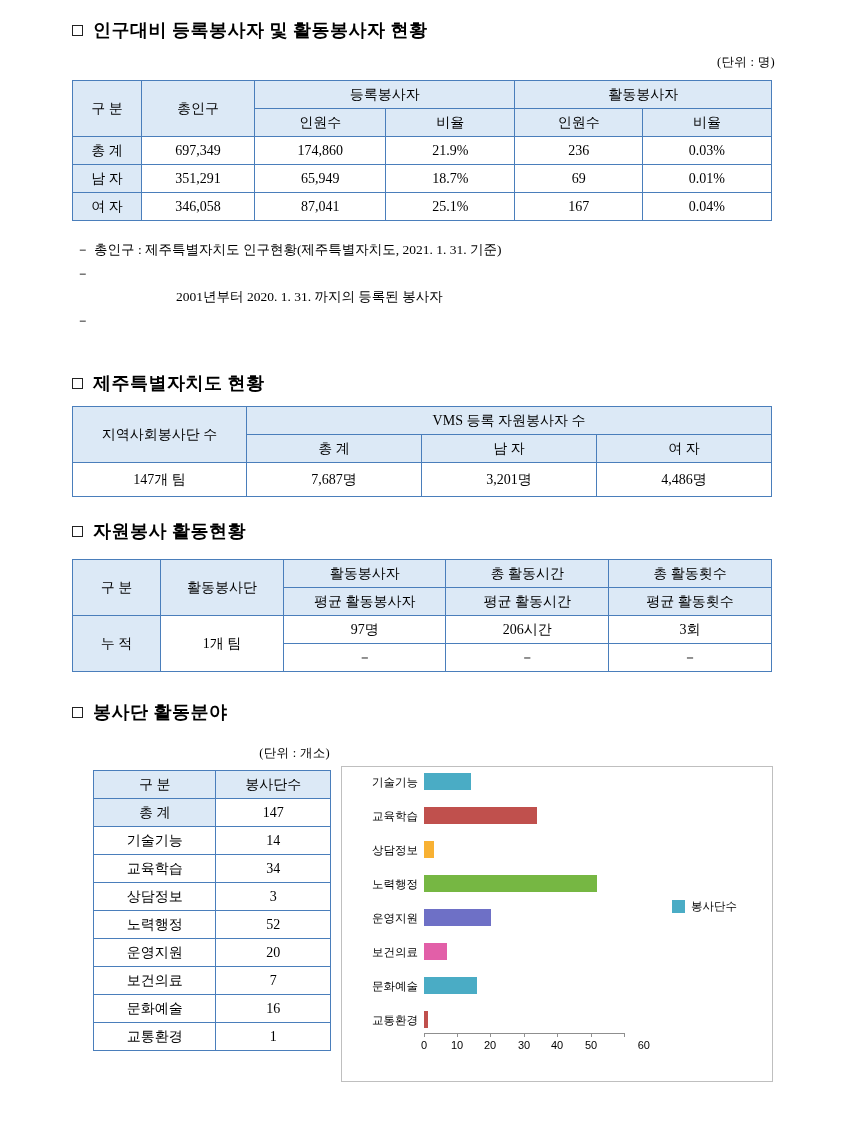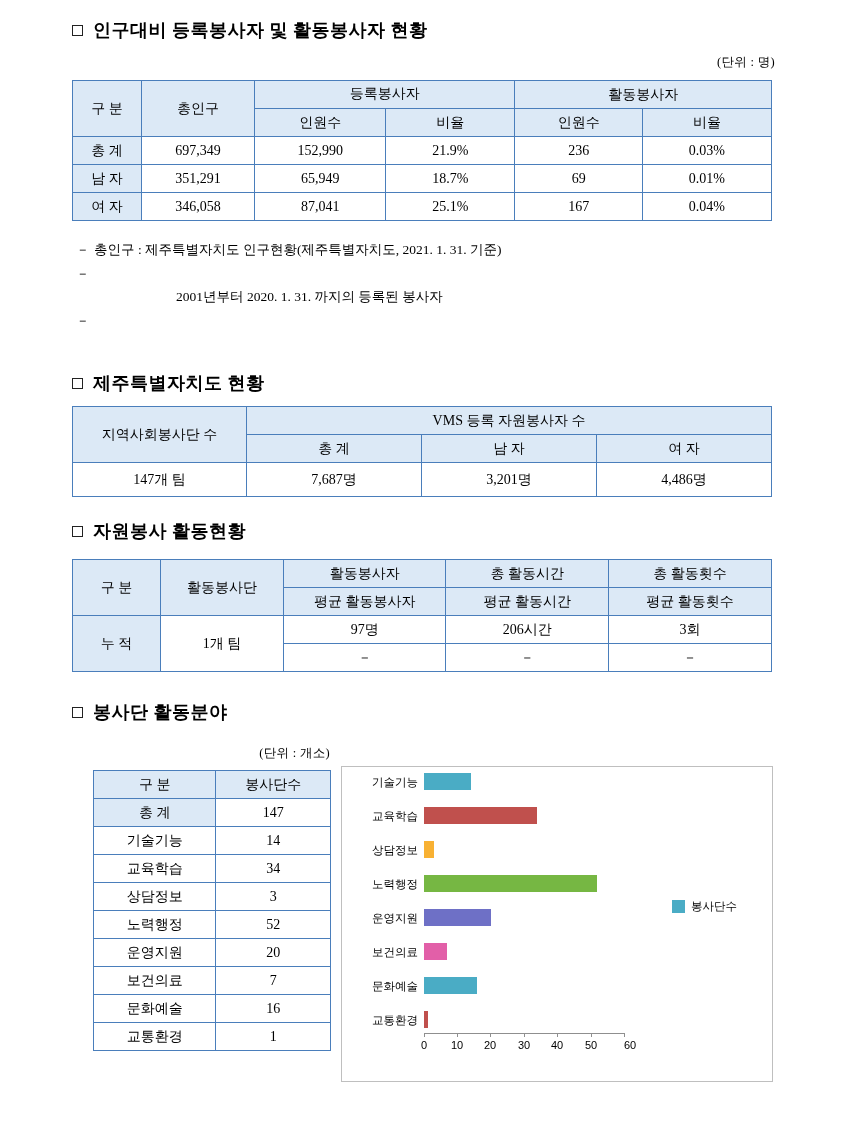--- a/index.html
+++ b/index.html
@@ -126,33 +126,33 @@
     </div>
   </div>
 
   <div class="abs unit" style="left:560px; top:54px; width:215px;">(단위 : 명)</div>
 
   <table class="grid abs" style="left:72px; top:80px; width:700px;">
     <tbody>
         <tr>
       <th rowspan="2" style="width:64px;">구 분</th>
       <th rowspan="2" style="width:110px;">총인구</th>
-      <th colspan="2" style="width:263px;font-family:Liberation Mono, monospace;">등록봉사자</th>
+      <th colspan="2" style="width:263px;">등록봉사자</th>
       <th colspan="2" style="width:263px;">활동봉사자</th>
     </tr>
     <tr>
       <th style="width:132px;">인원수</th>
       <th style="width:131px;">비율</th>
       <th style="width:132px;">인원수</th>
       <th style="width:131px;">비율</th>
     </tr>
     <tr>
       <th>총 계</th>
       <td>697,349</td>
-      <td>152,990</td>
+      <td>174,860</td>
       <td>21.9%</td>
       <td>236</td>
       <td>0.03%</td>
     </tr>
     <tr>
       <th>남 자</th>
       <td>351,291</td>
       <td>65,949</td>
       <td>18.7%</td>
       <td>69</td>
@@ -330,19 +330,19 @@
     <div class="tick-mark" style="left:215px; top:266px;"></div>
     <div class="tick-mark" style="left:249px; top:266px;"></div>
     <div class="tick-mark" style="left:282px; top:266px;"></div>
 
     <div class="tick-label" style="left:68px;  top:272px; width:28px;">0</div>
     <div class="tick-label" style="left:101px; top:272px; width:28px;">10</div>
     <div class="tick-label" style="left:134px; top:272px; width:28px;">20</div>
     <div class="tick-label" style="left:168px; top:272px; width:28px;">30</div>
     <div class="tick-label" style="left:201px; top:272px; width:28px;">40</div>
     <div class="tick-label" style="left:235px; top:272px; width:28px;">50</div>
-    <div class="tick-label" style="left:274px; top:272px; width:28px;">60</div>
+    <div class="tick-label" style="left:280px; top:272px; width:28px;text-align:right;">60</div>
 
     <div class="legend-swatch" style="left:330px; top:133px; background:#4aacc5;"></div>
     <div class="legend-text" style="left:349px; top:132px;">봉사단수</div>
   </div>
 
 </div>
 
 </body></html>

